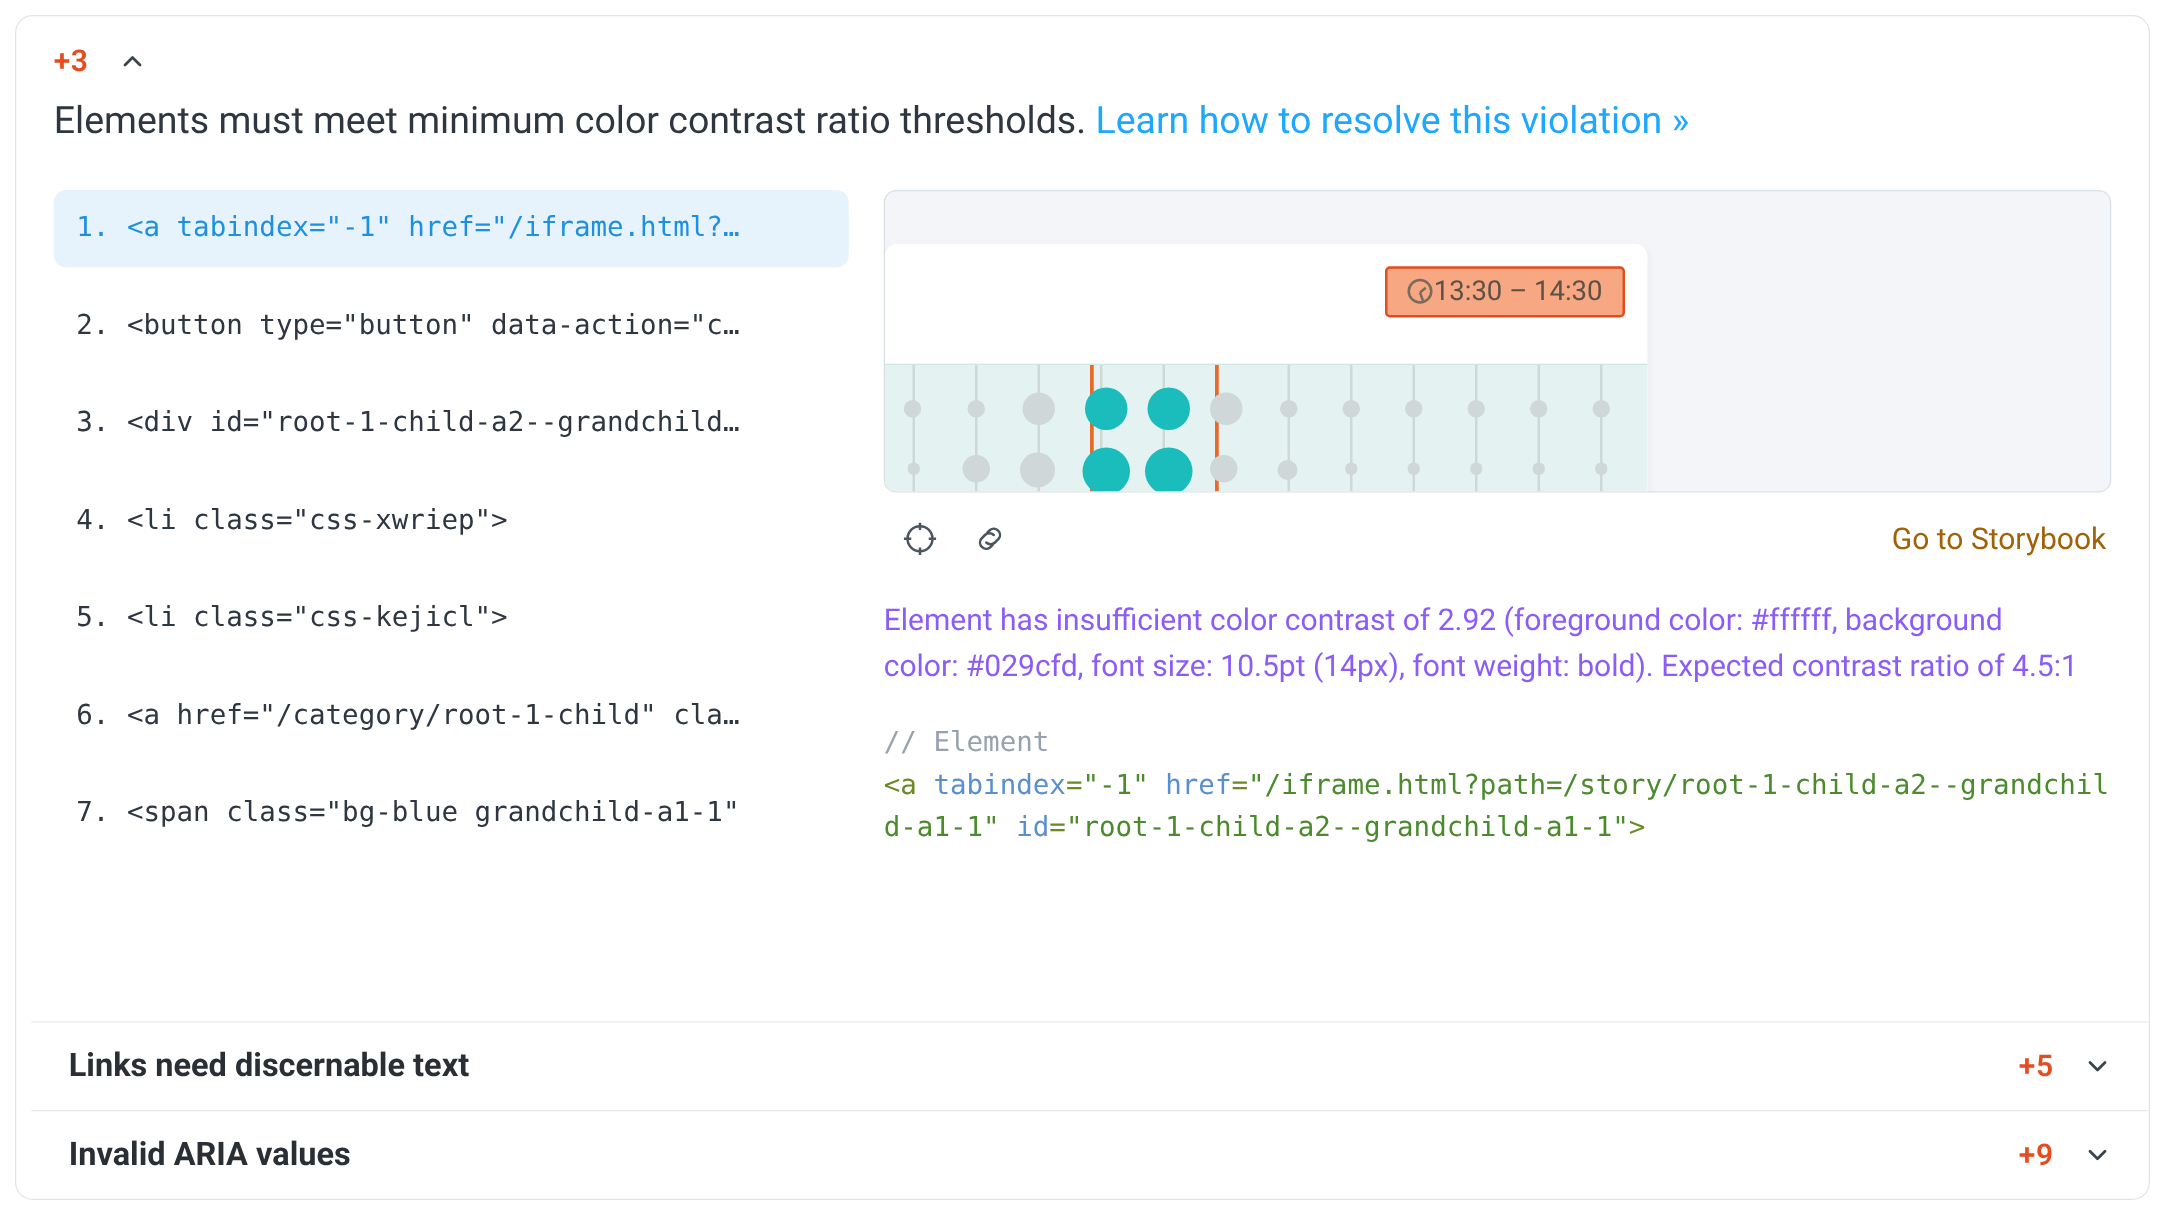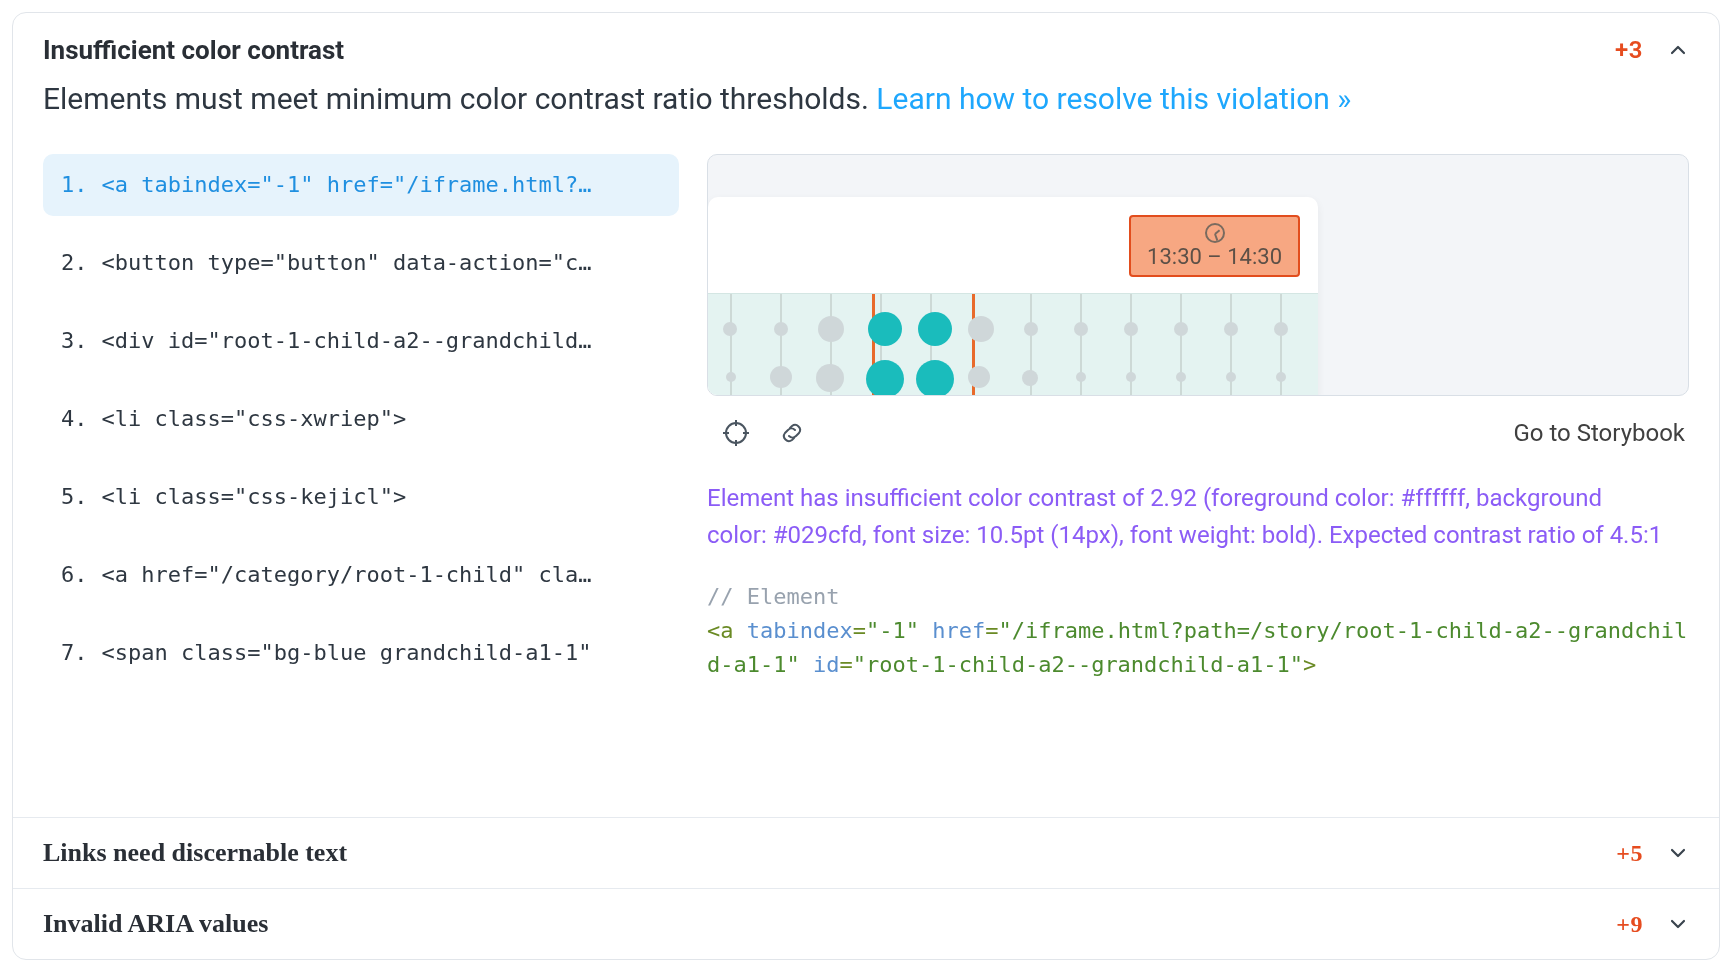--- a/index.html
+++ b/index.html
@@ -104,21 +104,20 @@
     right: 18px; top: 18px;
     background: #f7a782;
     border: 2.5px solid #e24d1d;
     border-radius: 4px;
     display: flex;
     align-items: center;
     gap: 1px;
     padding: 6px 16px;
     color: #5d5047;
     font-size: 22px;
-    flex-direction: column;
   }
   .clock-ic {
     width: 20px; height: 20px;
     border: 2px solid #7a6b5f;
     border-radius: 50%;
     position: relative;
   }
   .clock-ic::before, .clock-ic::after {
     content: "";
     position: absolute;
@@ -161,21 +160,21 @@
     width: 38px; height: 38px;
     display: inline-flex;
     align-items: center;
     justify-content: center;
     color: #4a5560;
     cursor: pointer;
     margin-right: 18px;
   }
   .go-link {
     margin-left: auto;
-    color: #404040;
+    color: #a16207;
     font-size: 24px;
     text-decoration: none;
   }
 
   .detail-text {
     padding: 28px 0 0 0;
     font-size: 24px;
     line-height: 1.55;
     color: #8b5cf6;
     max-width: 960px;
@@ -202,21 +201,20 @@
     border-top: 1.5px solid #e6eaef;
   }
   .collapsed-row .section-title { font-size: 26px; }
 </style>
 </head>
 <body>
 
 <div class="panel">
 
   <div class="section-header">
-    <div class="section-title">Insufficient color contrast</div>
     <div class="count-badge">+3</div>
     <span class="chevron">
       <svg width="20" height="20" viewBox="0 0 20 20" fill="none">
           <path d="M4 13l6-6 6 6" stroke="currentColor" stroke-width="2.2" stroke-linecap="round" stroke-linejoin="round"></path>
         </svg>
     </span>
   </div>
 
   <div class="section-desc">
     <span>Elements must meet minimum color contrast ratio thresholds.</span>
@@ -331,21 +329,21 @@
       </div>
 
       <div class="detail-text">Element has insufficient color contrast of 2.92 (foreground color: #ffffff, background color: #029cfd, font size: 10.5pt (14px), font weight: bold). Expected contrast ratio of 4.5:1</div>
 
       <div class="code-block"><span class="cm-comment">// Element</span>
 <span class="cm-punc">&lt;</span><span class="cm-tag">a</span> <span class="cm-attr">tabindex</span><span class="cm-punc">=</span><span class="cm-val">"-1"</span> <span class="cm-attr">href</span><span class="cm-punc">=</span><span class="cm-val">"/iframe.html?path=/story/root-1-child-a2--grandchild-a1-1"</span> <span class="cm-attr">id</span><span class="cm-punc">=</span><span class="cm-val">"root-1-child-a2--grandchild-a1-1"</span><span class="cm-punc">&gt;</span></div>
 
     </div>
   </div>
 
-  <div style="position:absolute; left:0; right:0; bottom:0;font-family:Liberation Serif, serif;">
+  <div style="position:absolute; left:12px; right:0; bottom:0;">
     <div class="collapsed-row">
       <div class="section-title">Links need discernable text</div>
       <div class="count-badge">+5</div>
       <span class="chevron">
         <svg width="20" height="20" viewBox="0 0 20 20" fill="none">
             <path d="M4 7l6 6 6-6" stroke="currentColor" stroke-width="2.2" stroke-linecap="round" stroke-linejoin="round"></path>
           </svg>
       </span>
     </div>
     <div class="collapsed-row">

